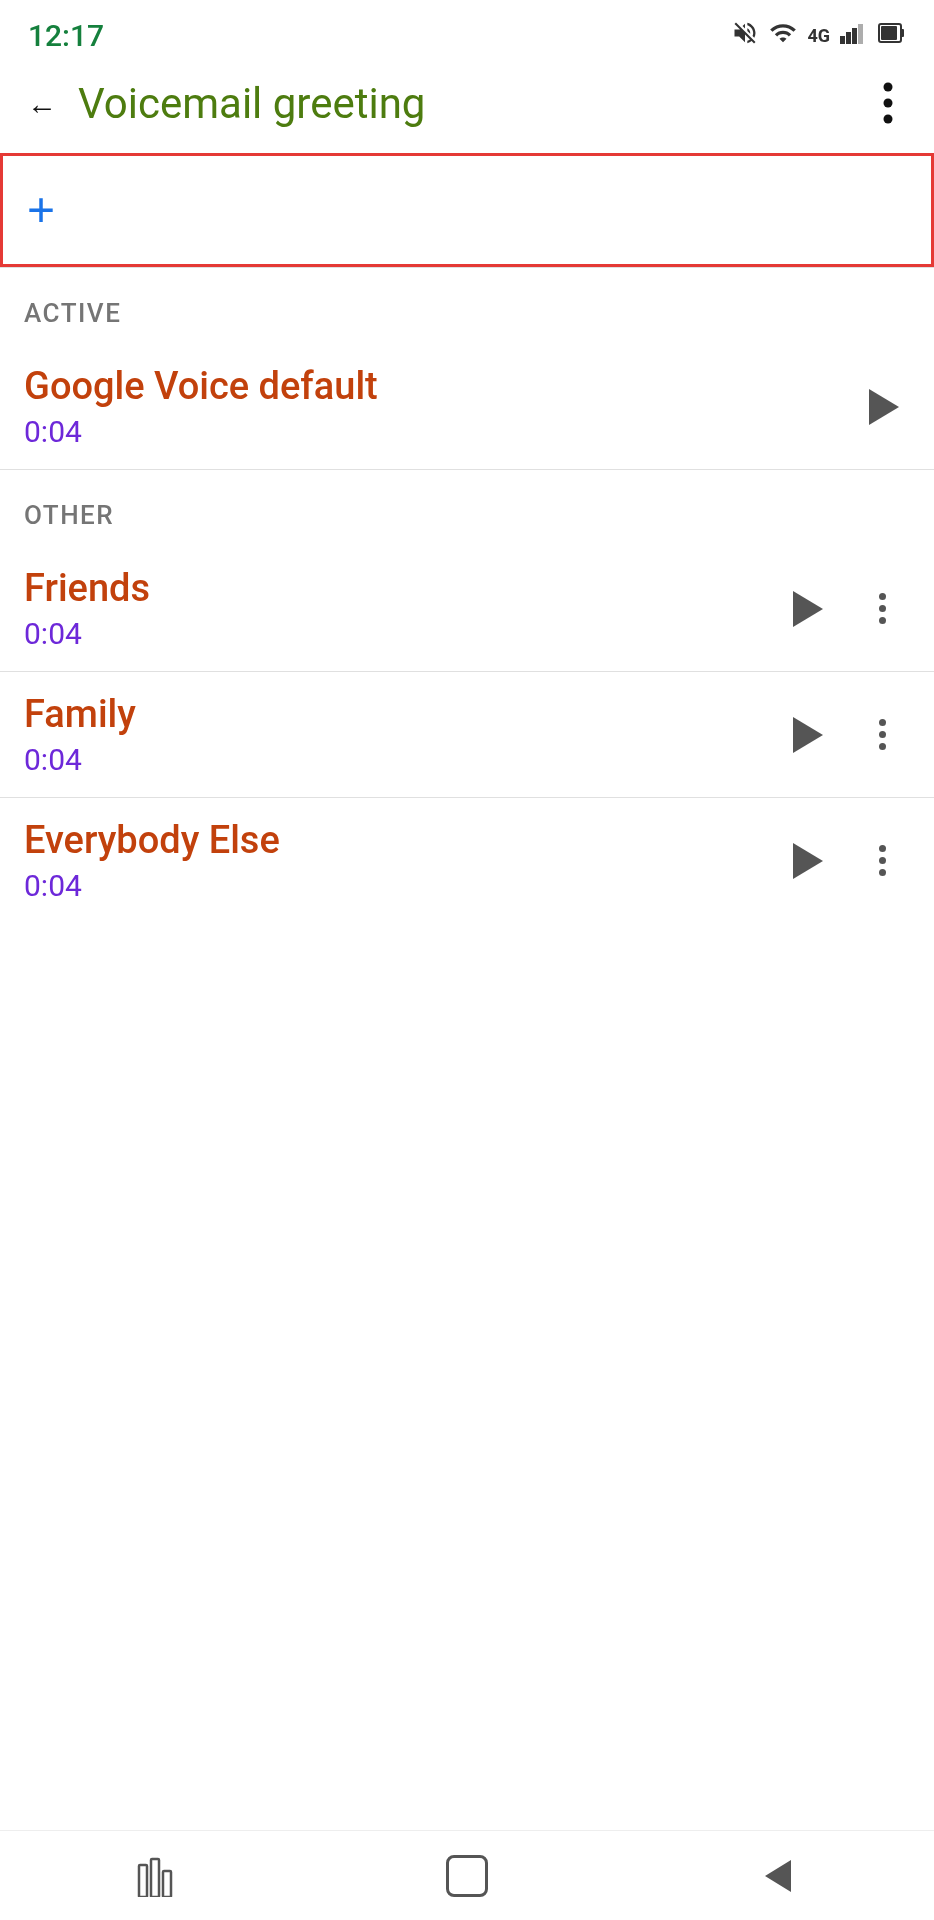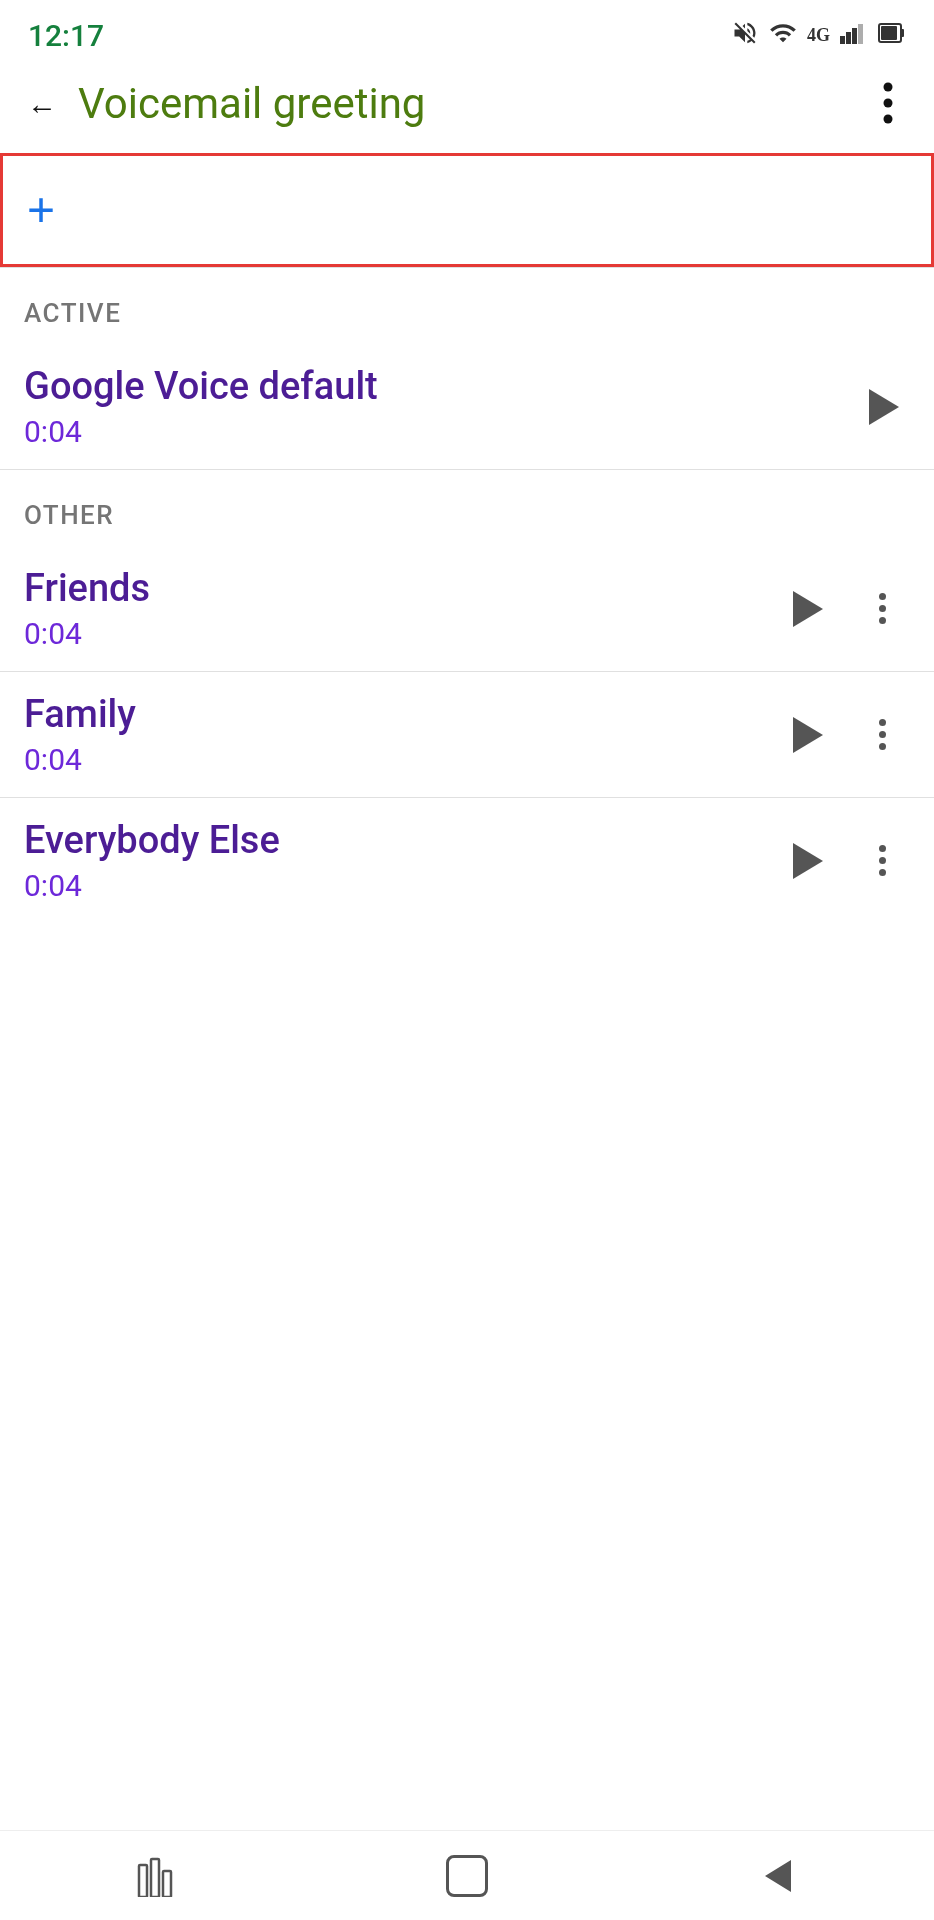--- a/index.html
+++ b/index.html
@@ -31,21 +31,20 @@
 
     .status-icons {
       display: flex;
       align-items: center;
       gap: 10px;
     }
 
     .status-icon {
       color: #333333;
       font-size: 22px;
-      font-family: Liberation Serif, serif;
     }
 
     
     .app-bar {
       display: flex;
       align-items: center;
       padding: 14px 20px 14px 16px;
       background: #ffffff;
     }
 
@@ -135,21 +134,21 @@
       min-height: 110px;
     }
 
     .greeting-info {
       flex: 1;
     }
 
     .greeting-name {
       font-size: 38px;
       font-weight: 500;
-      color: #4c1d95;
+      color: #c2410c;
       margin-bottom: 6px;
     }
 
     .greeting-duration {
       font-size: 30px;
       color: #6d28d9;
       font-weight: 400;
     }
 
     .greeting-actions {

